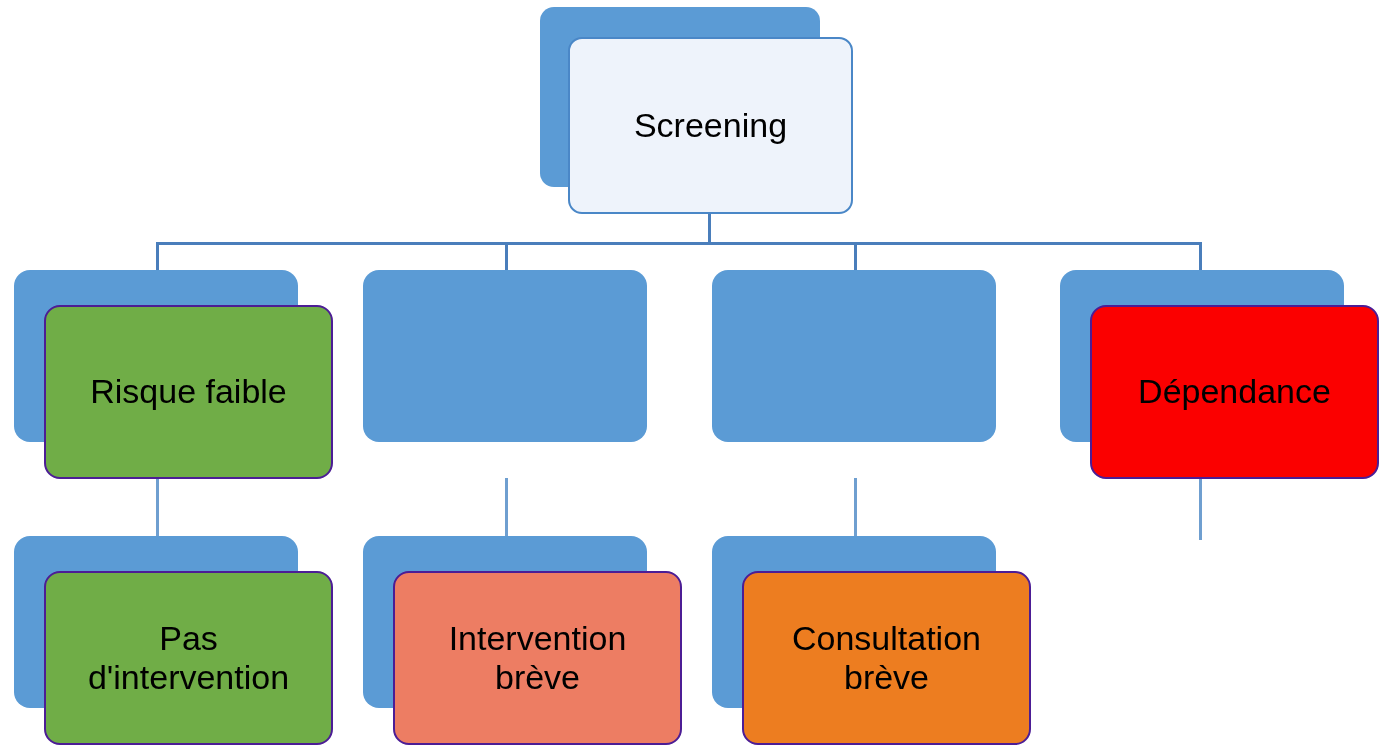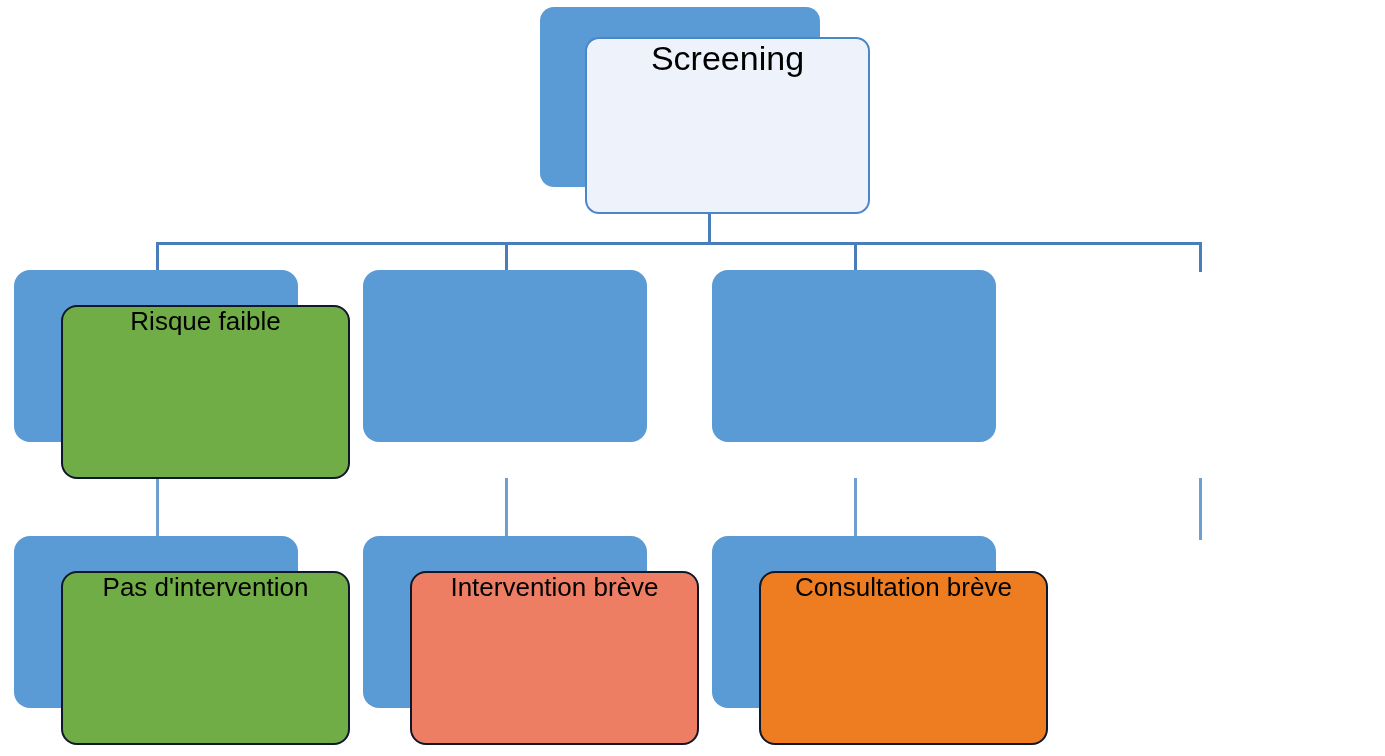--- a/index.html
+++ b/index.html
@@ -38,25 +38,25 @@
     left: 0;
     top: 0;
     background: #5b9bd5;
     border-radius: 16px;
   }
   .front-card {
     position: absolute;
     box-sizing: border-box;
     border-radius: 16px;
     display: flex;
+    align-items: center;
     justify-content: center;
     text-align: center;
     color: #000000;
     line-height: 1.15;
-    margin-left: 17px;
   }
 
   
   .node-root .shadow-card {
     width: 280px;
     height: 180px;
     border-radius: 14px;
   }
   .node-root .front-card {
     left: 28px;
@@ -72,22 +72,22 @@
   
   .node-lvl .shadow-card {
     width: 284px;
     height: 172px;
   }
   .node-lvl .front-card {
     left: 30px;
     top: 35px;
     width: 289px;
     height: 174px;
-    border: 2px solid #0f172a;
-    font-size: 26px;
+    border: 2px solid #4c1d95;
+    font-size: 34px;
   }
 
   .fill-green  { background: #70ad47; }
   .fill-salmon { background: #ed7d63; }
   .fill-orange { background: #ed7d20; }
   .fill-red    { background: #fb0000; }
 
   .label { display: block; padding: 0 8px; }
 </style>
 </head>
@@ -124,20 +124,26 @@
   </div>
 
   <div class="node node-lvl" style="left:363px; top:270px; width:320px; height:210px;">
     <div class="shadow-card"></div>
   </div>
 
   <div class="node node-lvl" style="left:712px; top:270px; width:320px; height:210px;">
     <div class="shadow-card"></div>
   </div>
 
+  <div class="node node-lvl" style="left:1060px; top:270px; width:320px; height:210px;">
+    <div class="shadow-card"></div>
+    <div class="front-card fill-red">
+      <span class="label">Dépendance</span>
+    </div>
+  </div>
 
   <div class="node node-lvl" style="left:14px; top:536px; width:320px; height:210px;padding-left:23px;">
     <div class="shadow-card"></div>
     <div class="front-card fill-green">
       <span class="label">Pas d'intervention</span>
     </div>
   </div>
 
   <div class="node node-lvl" style="left:363px; top:536px; width:320px; height:210px;">
     <div class="shadow-card"></div>

